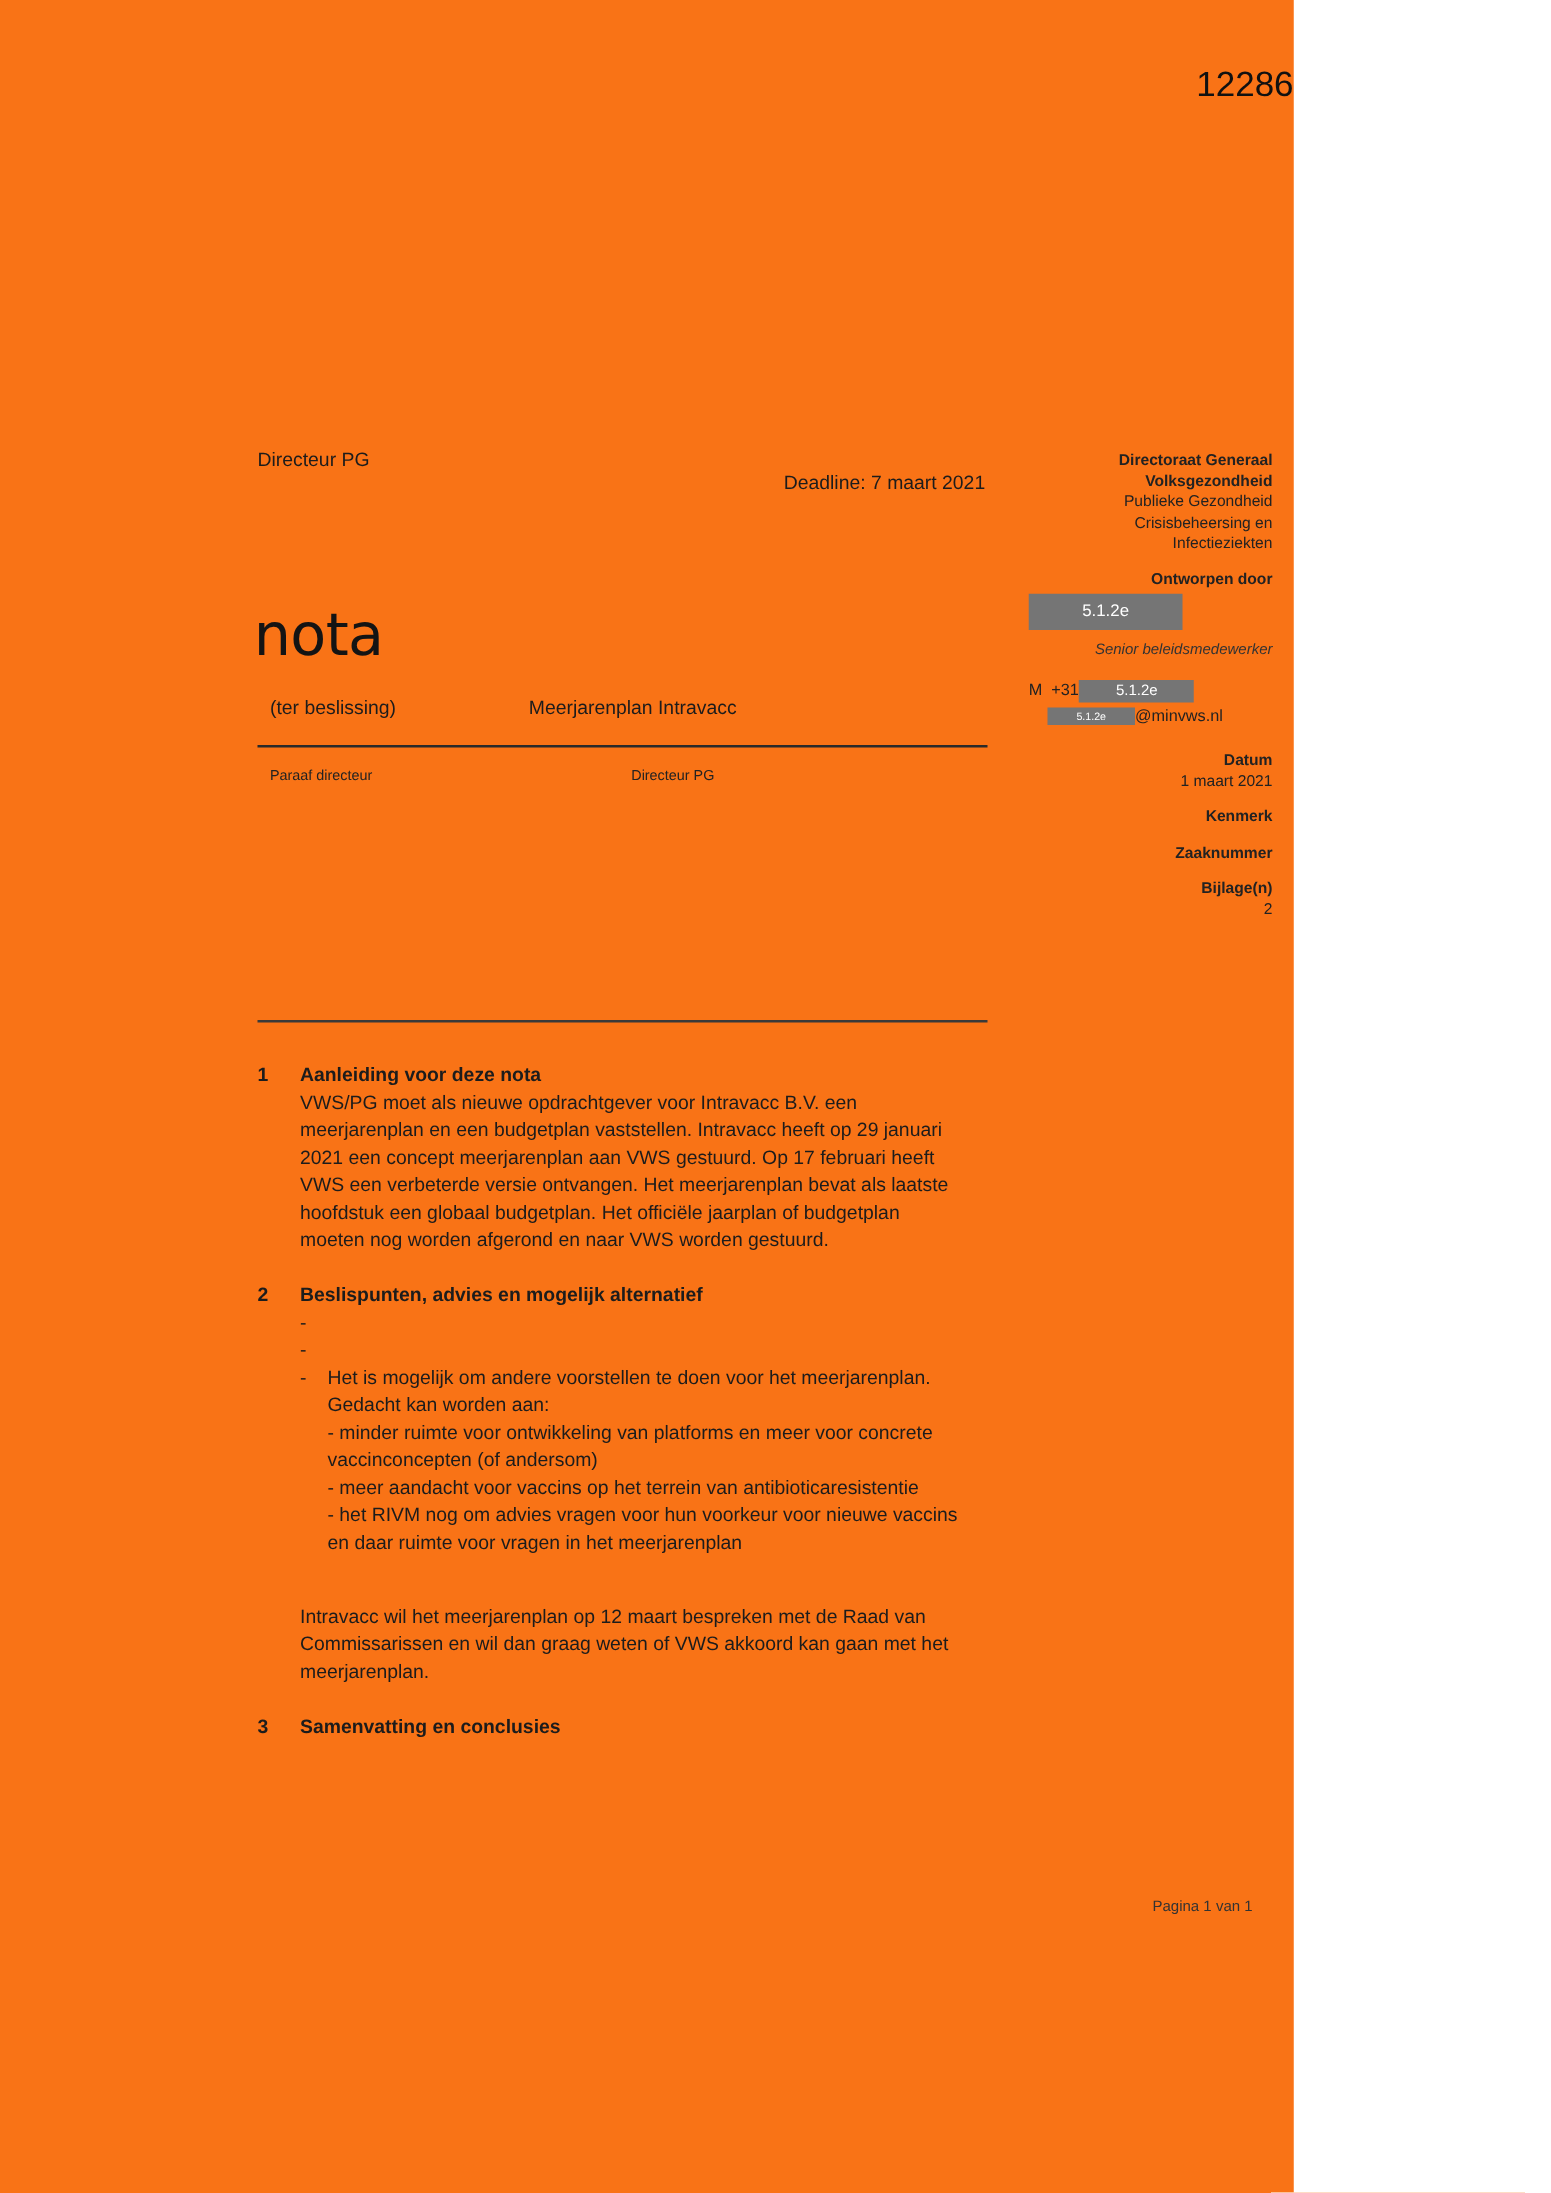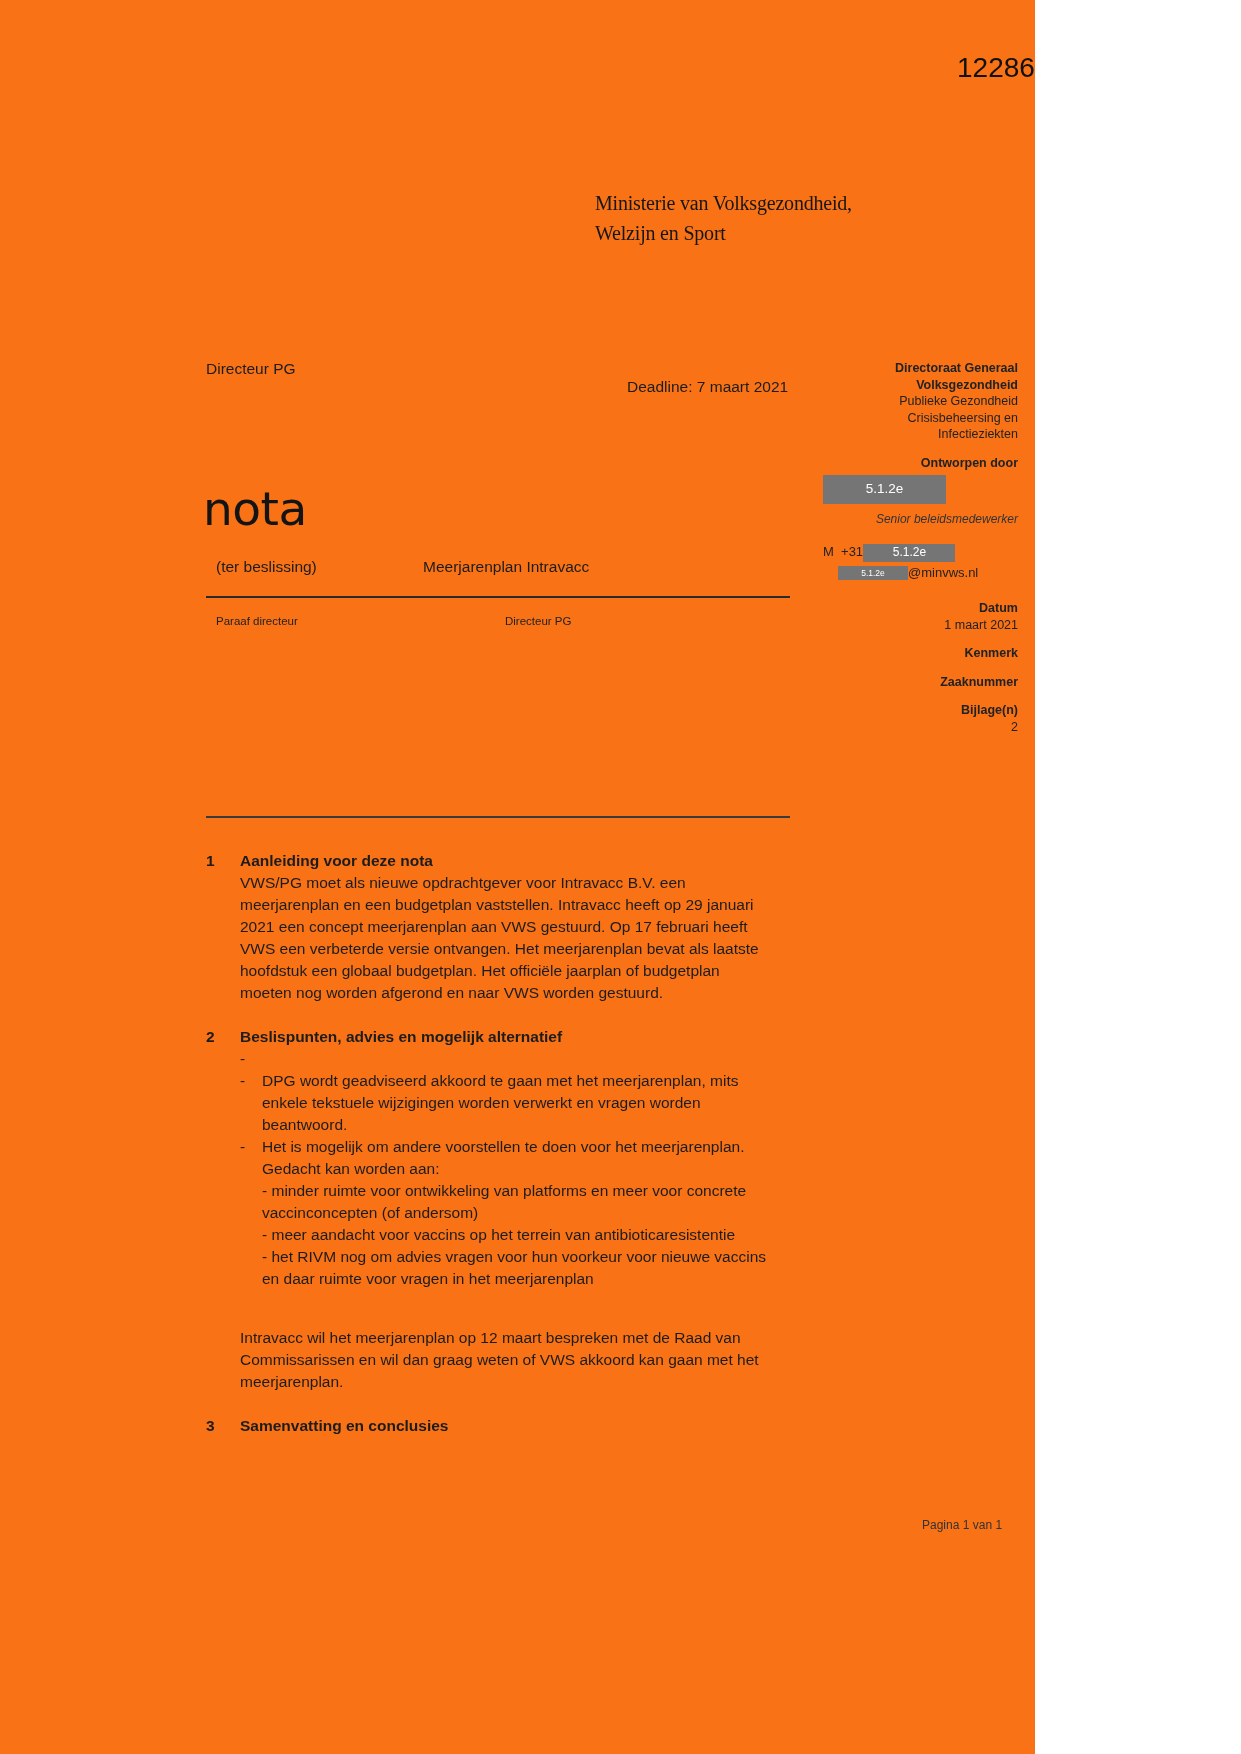--- a/index.html
+++ b/index.html
@@ -70,24 +70,20 @@
 
   .footer{position:absolute;top:1518px;left:922px;font-size:12px;color:#333;}
 </style>
 </head>
 <body>
 
 <div class="page">
 
   <div class="doc-number">1228600</div>
 
-  <div class="ministry">
-    <div>Ministerie van Volksgezondheid,</div>
-    <div>Welzijn en Sport</div>
-  </div>
 
   <div class="recipient">Directeur PG</div>
   <div class="deadline">Deadline: 7 maart 2021</div>
 
   <aside class="sidebar">
     <div class="sb-bold">Directoraat Generaal</div>
     <div class="sb-bold">Volksgezondheid</div>
     <div>Publieke Gezondheid</div>
     <div>Crisisbeheersing en</div>
     <div>Infectieziekten</div>
@@ -144,23 +140,20 @@
 
     <div class="section mt-line">
       <div class="sec-num">2</div>
       <div>
         <div class="sec-heading">Beslispunten, advies en mogelijk alternatief</div>
         <div class="bullet">
           <span class="dash">-</span>
         </div>
         <div class="bullet">
           <span class="dash">-</span>
-          <span class="prewrap">DPG wordt geadviseerd akkoord te gaan met het meerjarenplan, mits
-enkele tekstuele wijzigingen worden verwerkt en vragen worden
-beantwoord.</span>
         </div>
         <div class="bullet">
           <span class="dash">-</span>
           <span class="prewrap">Het is mogelijk om andere voorstellen te doen voor het meerjarenplan.
 Gedacht kan worden aan:
 - minder ruimte voor ontwikkeling van platforms en meer voor concrete
 vaccinconcepten (of andersom)
 - meer aandacht voor vaccins op het terrein van antibioticaresistentie
 - het RIVM nog om advies vragen voor hun voorkeur voor nieuwe vaccins
 en daar ruimte voor vragen in het meerjarenplan</span>

